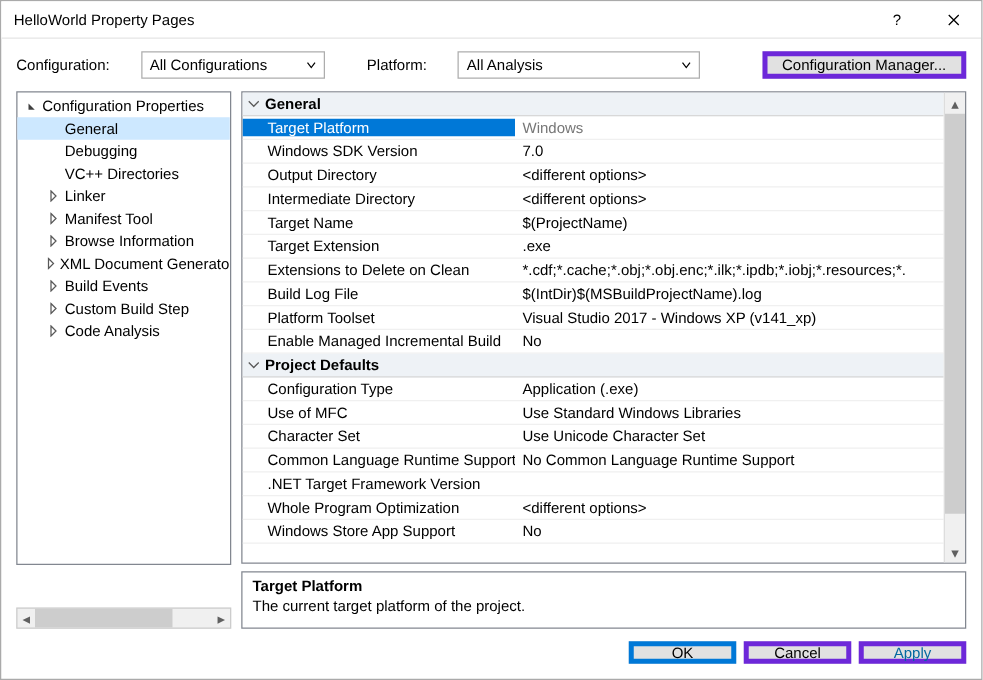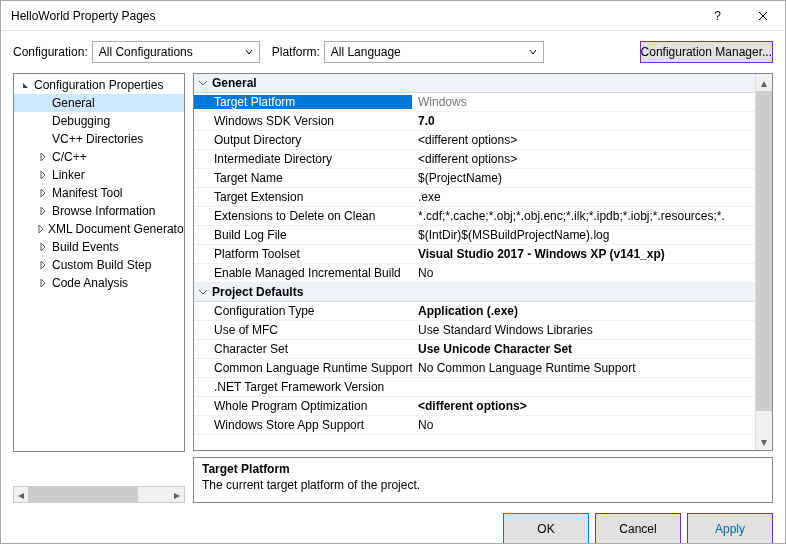--- a/index.html
+++ b/index.html
@@ -25,42 +25,42 @@
   .titlebar .title { flex: 1; }
   .titlebar .tbtn {
     width: 45px; height: 30px;
     display: flex; align-items: center; justify-content: center;
     color: #000;
   }
   .toolbar {
     padding: 10px 12px 10px 12px;
     display: flex;
     align-items: center;
-    gap: 4px;
+    gap: 25px;
   }
   .toolbar label { white-space: nowrap; }
   .combo {
     display: flex;
     align-items: center;
     border: 1px solid #adadad;
     background: #fff;
     height: 22px;
     padding: 0 2px 0 6px;
   }
   .combo .ctext { flex: 1; }
   .combo .cchev {
     width: 16px; display:flex; align-items:center; justify-content:center;
   }
   .combo-config { width: 168px; }
   .combo-platform { width: 220px; }
   .btn {
-    border: 1px solid #6d28d9;
+    border: 4px solid #6d28d9;
     background: #e1e1e1;
     height: 22px;
-    padding: 0 0;
+    padding: 0 12px;
     display:flex; align-items:center; justify-content:center;
     white-space: nowrap;
   }
   .content {
     display: flex;
     padding: 0 12px 0 12px;
     gap: 8px;
     height: 430px;
   }
   .tree-pane {
@@ -155,37 +155,37 @@
     white-space:nowrap; overflow:hidden; text-overflow:clip;
   }
   .grow .gval {
     flex:1;
     padding-left: 6px;
     white-space:nowrap; overflow:hidden; text-overflow:clip;
   }
   .grow.selected .gname { background:#0078d7; color:#fff; }
   .grow.selected .gval  { color:#777; }
   .gval.dim { color:#6d6d6d; }
-  .gval.bold { font-weight:700; }
+  .gval.bold { font-weight:400; }
 
   .desc-box {
     border:1px solid #828790;
     margin-top:6px;
     padding:4px 8px 6px 8px;
     height:46px;
   }
   .desc-box .dtitle { font-weight:600; margin-bottom:2px; }
 
   .footer {
     display:flex;
     justify-content:flex-end;
     gap:6px;
     padding: 10px 12px;
   }
-  .footer .btn { width:86px; height:31px; }
+  .footer .btn { width:86px; height:18px; }
   .footer .btn.default { border-color:#0078d7; }
   .footer .btn.disabled { color:#0369a1; }
 </style>
 </head>
 <body>
 
 <div class="titlebar">
   <div class="title">HelloWorld Property Pages</div>
   <div class="tbtn">?</div>
   <div class="tbtn">
@@ -200,21 +200,21 @@
   <div class="combo combo-config">
     <span class="ctext">All Configurations</span>
     <span class="cchev">
       <svg width="8" height="8" viewBox="0 0 8 8">
           <path d="M1 2 L4 6 L7 2" fill="none" stroke="#000" stroke-width="1"></path>
         </svg>
     </span>
   </div>
   <label style="margin-left:8px;">Platform:</label>
   <div class="combo combo-platform">
-    <span class="ctext">All Language</span>
+    <span class="ctext">All Analysis</span>
     <span class="cchev">
       <svg width="8" height="8" viewBox="0 0 8 8">
           <path d="M1 2 L4 6 L7 2" fill="none" stroke="#000" stroke-width="1"></path>
         </svg>
     </span>
   </div>
   <div style="flex:1"></div>
   <div class="btn">
     <span>Configuration Manager...</span>
   </div>
@@ -239,28 +239,20 @@
           <span class="exp"></span>
           <span class="lbl">General</span>
         </div>
         <div class="tnode level2">
           <span class="exp"></span>
           <span class="lbl">Debugging</span>
         </div>
         <div class="tnode level2">
           <span class="exp"></span>
           <span class="lbl">VC++ Directories</span>
-        </div>
-        <div class="tnode level2">
-          <span class="exp">
-            <svg width="10" height="10" viewBox="0 0 10 10">
-              <path d="M3 1 L7 5 L3 9 Z" fill="none" stroke="#595959" stroke-width="1"></path>
-            </svg>
-          </span>
-          <span class="lbl">C/C++</span>
         </div>
         <div class="tnode level2">
           <span class="exp">
             <svg width="10" height="10" viewBox="0 0 10 10">
               <path d="M3 1 L7 5 L3 9 Z" fill="none" stroke="#595959" stroke-width="1"></path>
             </svg>
           </span>
           <span class="lbl">Linker</span>
         </div>
         <div class="tnode level2">

